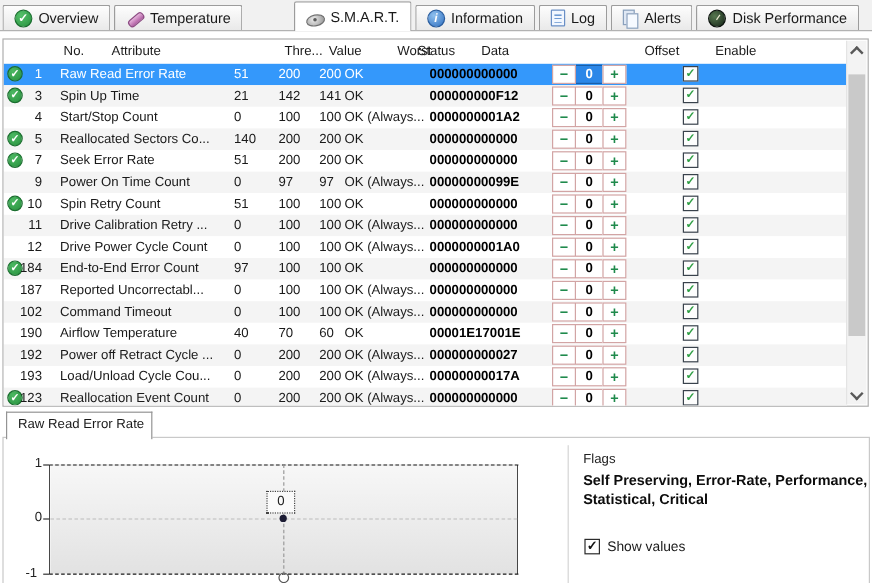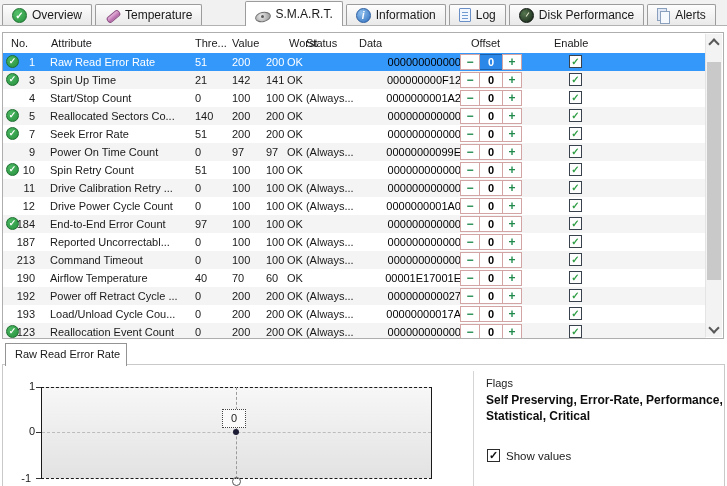--- a/index.html
+++ b/index.html
@@ -31,43 +31,43 @@
   .icon-document::after{content:"";position:absolute;left:2px;right:2px;top:3px;bottom:2px;
     background:repeating-linear-gradient(#6f9ad2 0 1px,transparent 1px 3px);}
   .icon-gauge{border-radius:50%;background:radial-gradient(circle at 35% 35%,#56774f,#132216);border:1px solid #0c130e;}
   .icon-gauge::after{content:"";position:absolute;left:7px;top:3px;width:1px;height:5px;background:#e8e8d0;transform:rotate(35deg);}
   .icon-pages{width:13px;height:14px;}
   .icon-pages::before{content:"";position:absolute;left:0;top:0;width:8px;height:11px;background:#dfe8f4;border:1px solid #8aa0bc;}
   .icon-pages::after{content:"";position:absolute;left:3px;top:3px;width:8px;height:11px;background:#f6faff;border:1px solid #8aa0bc;}
 
   
   .table-wrap{position:absolute;left:2px;top:32px;width:722px;height:307px;background:#fff;
-              border:1px solid #aeaeae;}
+              border:1px solid #aeaeae;padding-left:42px;}
   .thead{position:relative;height:20px;font-size:11px;}
   .thead span{position:absolute;top:4px;white-space:nowrap;}
   .h-no{left:8px;} .h-attr{left:48px;} .h-thr{left:192px;} .h-val{left:229px;}
-  .h-wor{left:267px;margin-left:19px;} .h-sta{left:303px;} .h-dat{left:356px;} .h-ofs{left:468px;} .h-ena{left:551px;}
+  .h-wor{left:267px;margin-left:19px;} .h-sta{left:303px;} .h-dat{left:356px;} .h-ofs{left:492px;} .h-ena{left:551px;}
 
   .tbody{position:absolute;left:0;top:20px;width:703px;height:285px;overflow:hidden;}
   .trow{position:relative;height:18px;width:703px;background:#fff;}
   .trow.alt{background:#f4f4f4;}
   .trow.selected{background:#3498fb;}
   .trow.selected .cell{color:#fff;}
   .trow.selected .c-dat{color:#000;}
   .cell{position:absolute;top:2px;font-size:11px;line-height:14px;white-space:nowrap;overflow:hidden;}
   .ok-ico{position:absolute;left:3px;top:2px;width:13px;height:13px;border-radius:50%;
     background:radial-gradient(circle at 35% 30%,#4cb862,#27913e);border:1px solid #1c6f30;
     color:#fff;font-size:9px;font-weight:bold;line-height:11px;text-align:center;}
   .c-no{left:8px;width:24px;text-align:right;}
   .c-attr{left:47px;width:146px;}
   .c-thr{left:192px;width:37px;}
   .c-val{left:229px;width:37px;}
   .c-wor{left:263px;width:33px;}
   .c-sta{left:284px;width:72px;}
-  .c-dat{left:355px;width:103px;font-weight:normal;color:#000;text-align:right;}
+  .c-dat{left:355px;width:103px;font-weight:bold;color:#000;}
   .offset-ctl{position:absolute;left:457px;top:1px;display:flex;}
   .ofs-minus,.ofs-plus{width:20px;height:16px;border:1px solid #d2a4a4;background:#fff;
     color:#1f8a4c;font-weight:bold;font-size:12px;line-height:13px;text-align:center;padding:0;
     font-family:"Liberation Sans",sans-serif;}
   .ofs-val{width:22px;height:16px;border:1px solid #d2a4a4;border-left:none;border-right:none;
     background:#fff;color:#000;font-weight:bold;font-size:11px;line-height:15px;text-align:center;}
   .trow.selected .ofs-val{background:#2b87e8;border-color:#1b5fa8;color:#fff;}
   .enable-chk{position:absolute;left:566px;top:2px;width:13px;height:13px;background:#fdfdfd;
     border:1px solid #39424c;}
   .chk-glyph{display:block;color:#2f9e44;font-size:10px;font-weight:bold;line-height:11px;text-align:center;}
@@ -130,26 +130,26 @@
   </div>
       <div class="tab">
     <span class="tabicon icon-info">i</span>
     <span class="tablabel">Information</span>
   </div>
       <div class="tab">
     <span class="tabicon icon-document"></span>
     <span class="tablabel">Log</span>
   </div>
       <div class="tab">
+    <span class="tabicon icon-pages"></span>
+    <span class="tablabel">Alerts</span>
+  </div>
+      <div class="tab">
     <span class="tabicon icon-gauge"></span>
     <span class="tablabel">Disk Performance</span>
-  </div>
-      <div class="tab">
-    <span class="tabicon icon-pages"></span>
-    <span class="tablabel">Alerts</span>
   </div>
     </div>
 
   <div class="table-wrap">
     <div class="thead">
       <span class="h-no">No.</span>
       <span class="h-attr">Attribute</span>
       <span class="h-thr">Thre...</span>
       <span class="h-val">Value</span>
       <span class="h-wor">Worst</span>
@@ -352,21 +352,21 @@
       <button class="ofs-minus">−</button>
       <span class="ofs-val">0</span>
       <button class="ofs-plus">+</button>
     </span>
     <span class="enable-chk">
       <span class="chk-glyph">✓</span>
     </span>
   </div>
         <div class="trow alt">
 
-    <span class="cell c-no">213</span>
+    <span class="cell c-no">102</span>
     <span class="cell c-attr">Command Timeout</span>
     <span class="cell c-thr">0</span>
     <span class="cell c-val">100</span>
     <span class="cell c-wor">100</span>
     <span class="cell c-sta">OK (Always...</span>
     <span class="cell c-dat">000000000000</span>
     <span class="offset-ctl">
       <button class="ofs-minus">−</button>
       <span class="ofs-val">0</span>
       <button class="ofs-plus">+</button>

